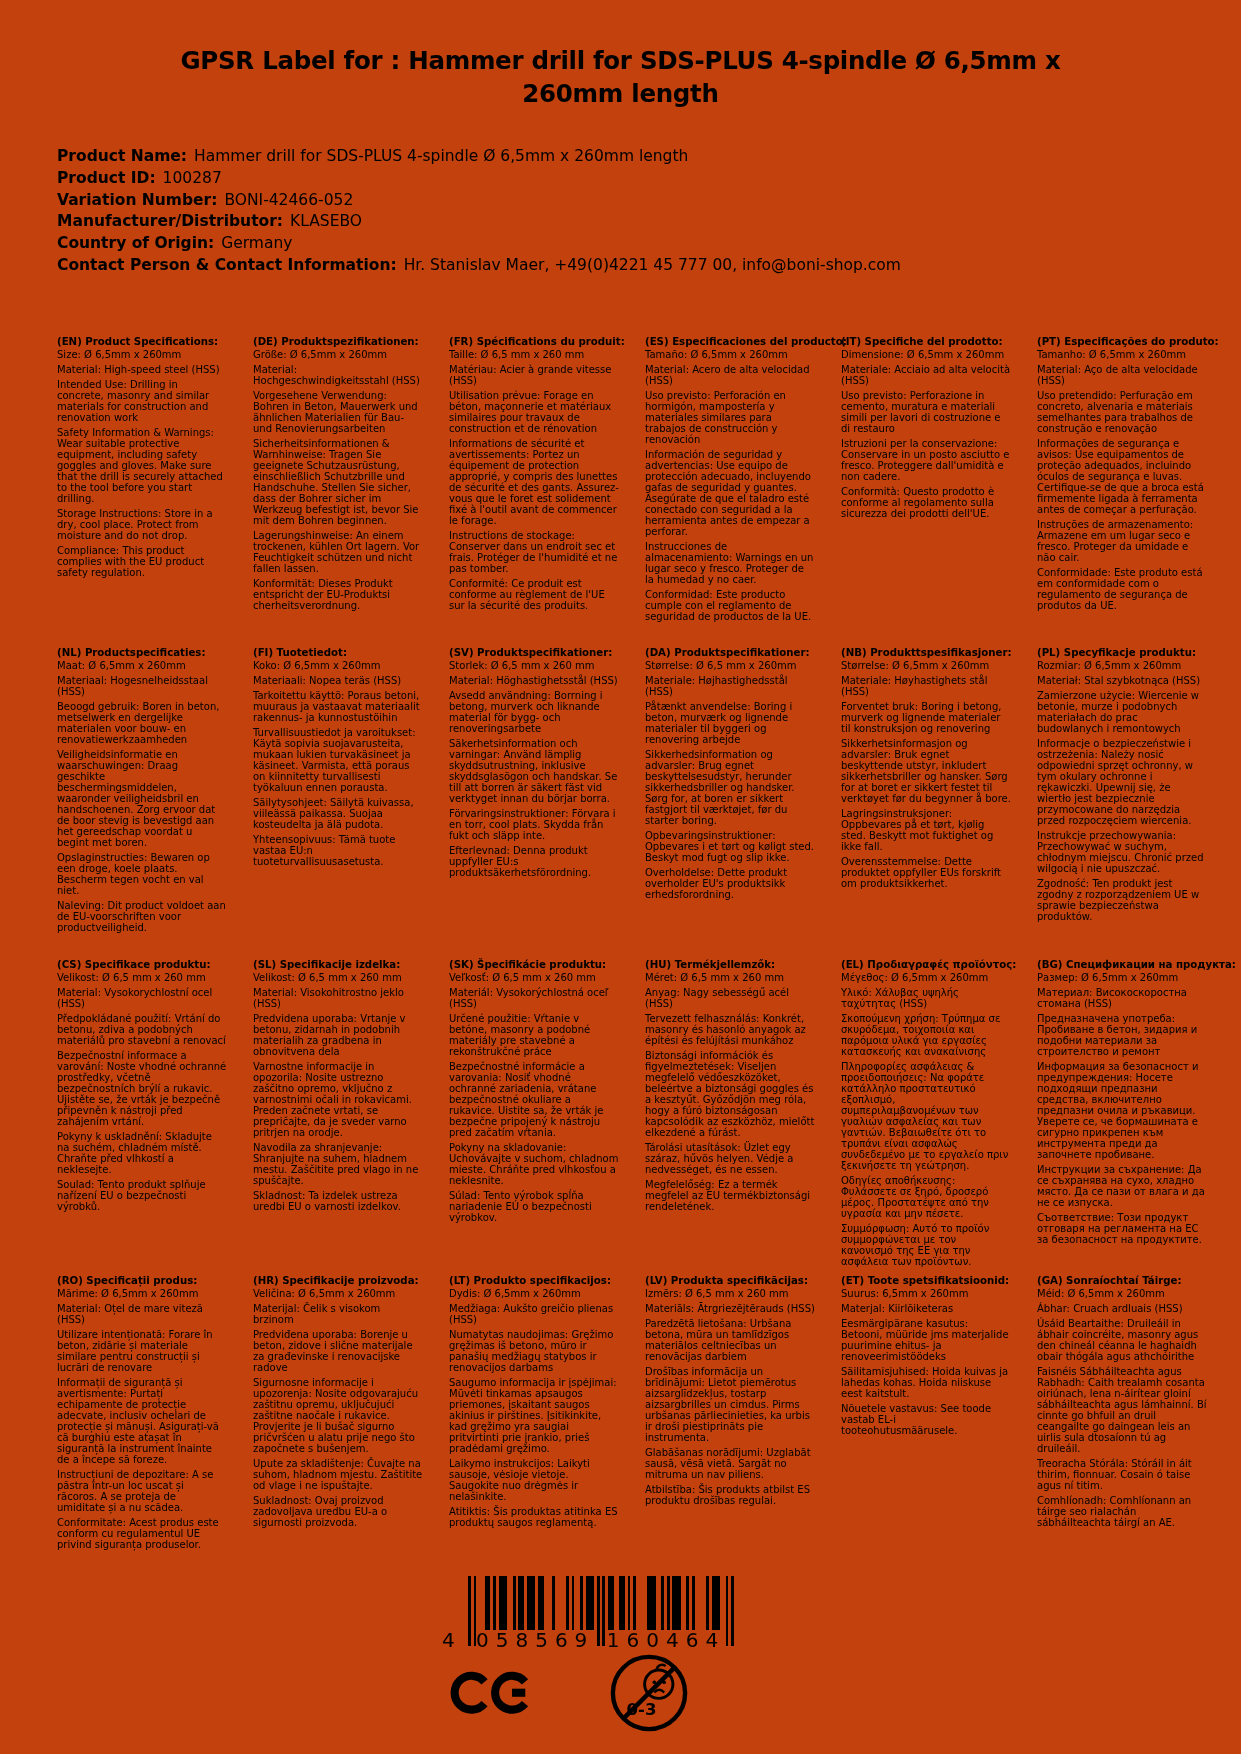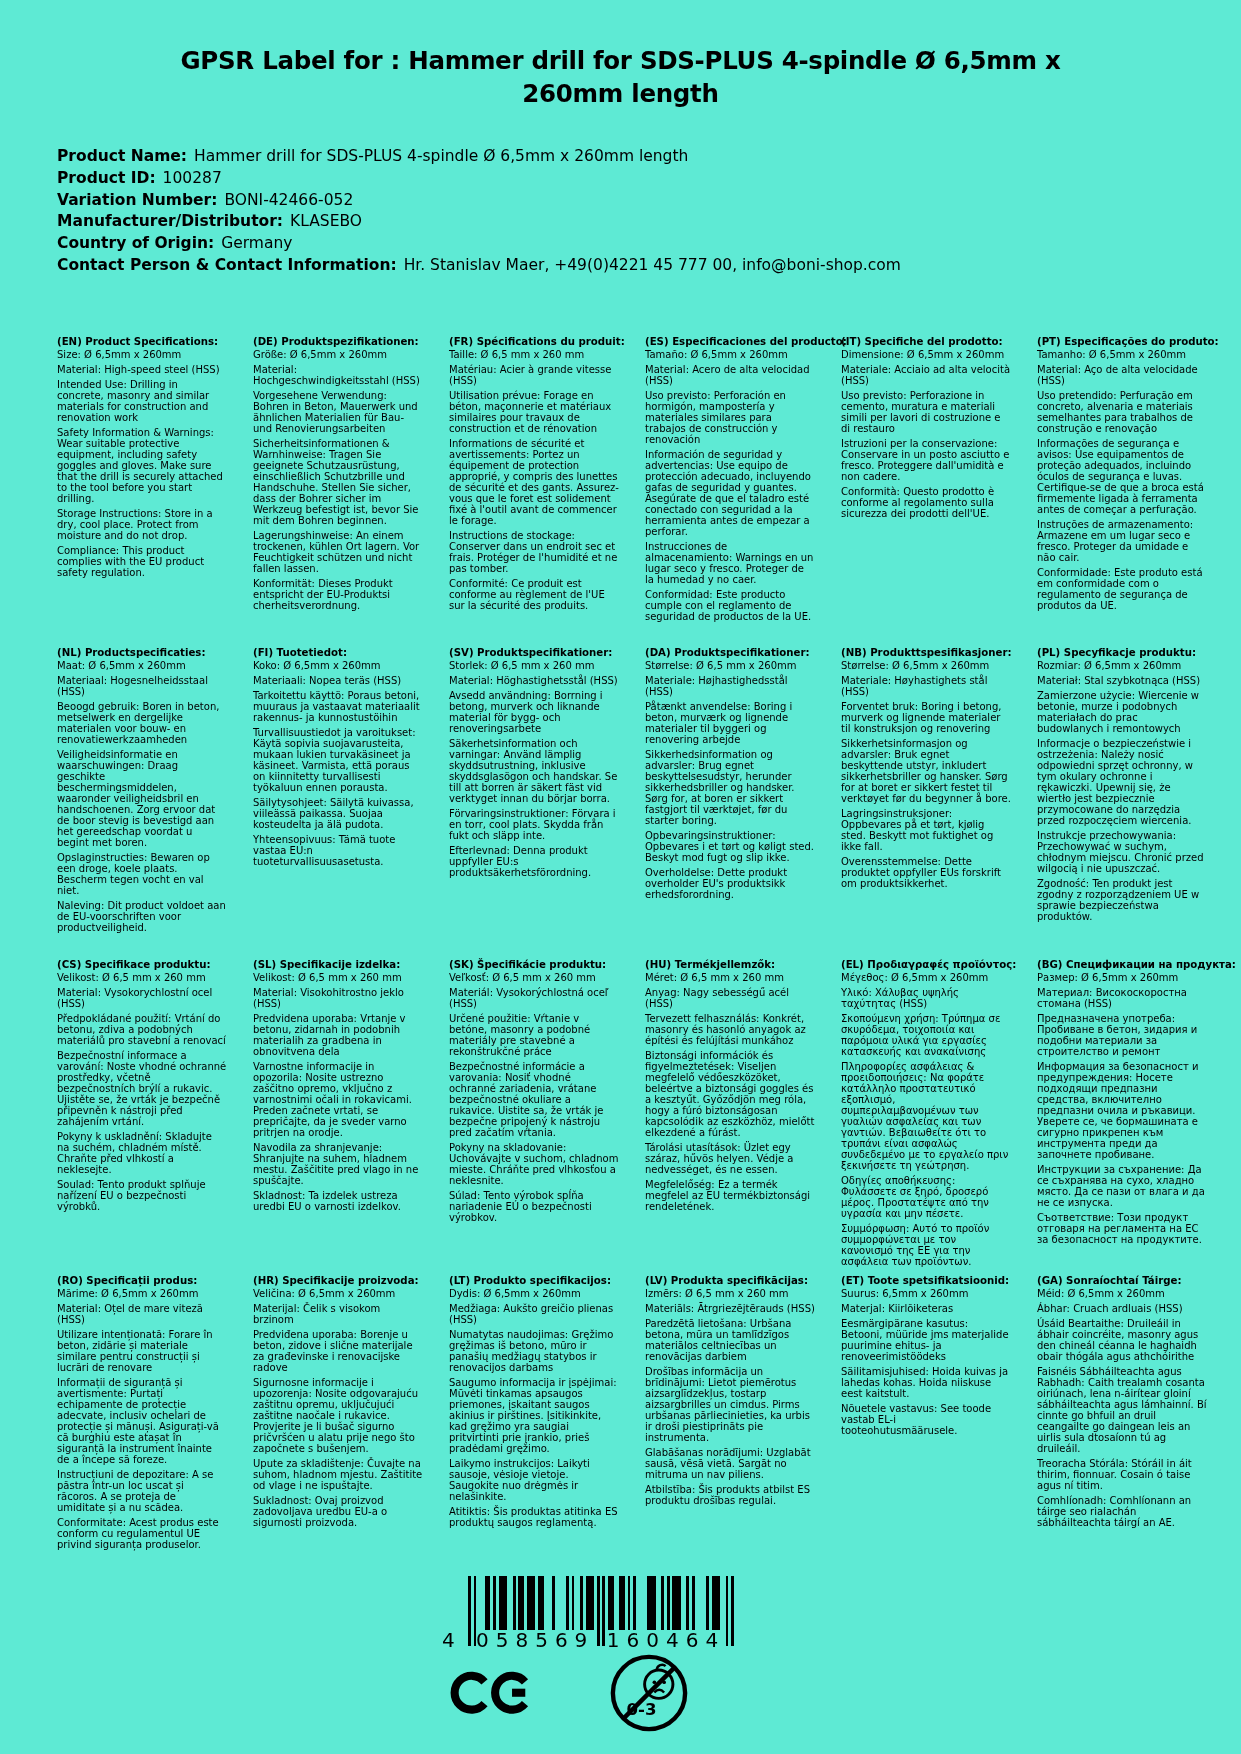--- a/index.html
+++ b/index.html
@@ -1,16 +1,16 @@
 <!DOCTYPE html>
 <html><head>
 <meta charset="utf-8">
 <style>
   html,body{margin:0;padding:0;background:#fff;}
-  .page{position:relative;width:1241px;height:1754px;background:#5eead4;color:#000;
+  .page{position:relative;width:1241px;height:1754px;background:#c2410c;color:#000;
         font-family:"DejaVu Sans","Liberation Sans",sans-serif;overflow:hidden;}
   .title{position:absolute;top:44px;left:0;right:0;padding:0 168px;text-align:center;
          font-size:24.5px;font-weight:bold;line-height:1.35;letter-spacing:-0.3px;}
   .info{position:absolute;left:57px;top:146px;font-size:15.5px;line-height:21.8px;}
   .info-row{white-space:nowrap;}
   .info-label{font-weight:bold;}
   .info-value{margin-left:7px;}
   .lang-grid{position:absolute;left:57px;top:336px;width:1150px;display:grid;
              grid-template-columns:repeat(6,170px);column-gap:26px;
              grid-template-rows:311px 312px 316px auto;}

